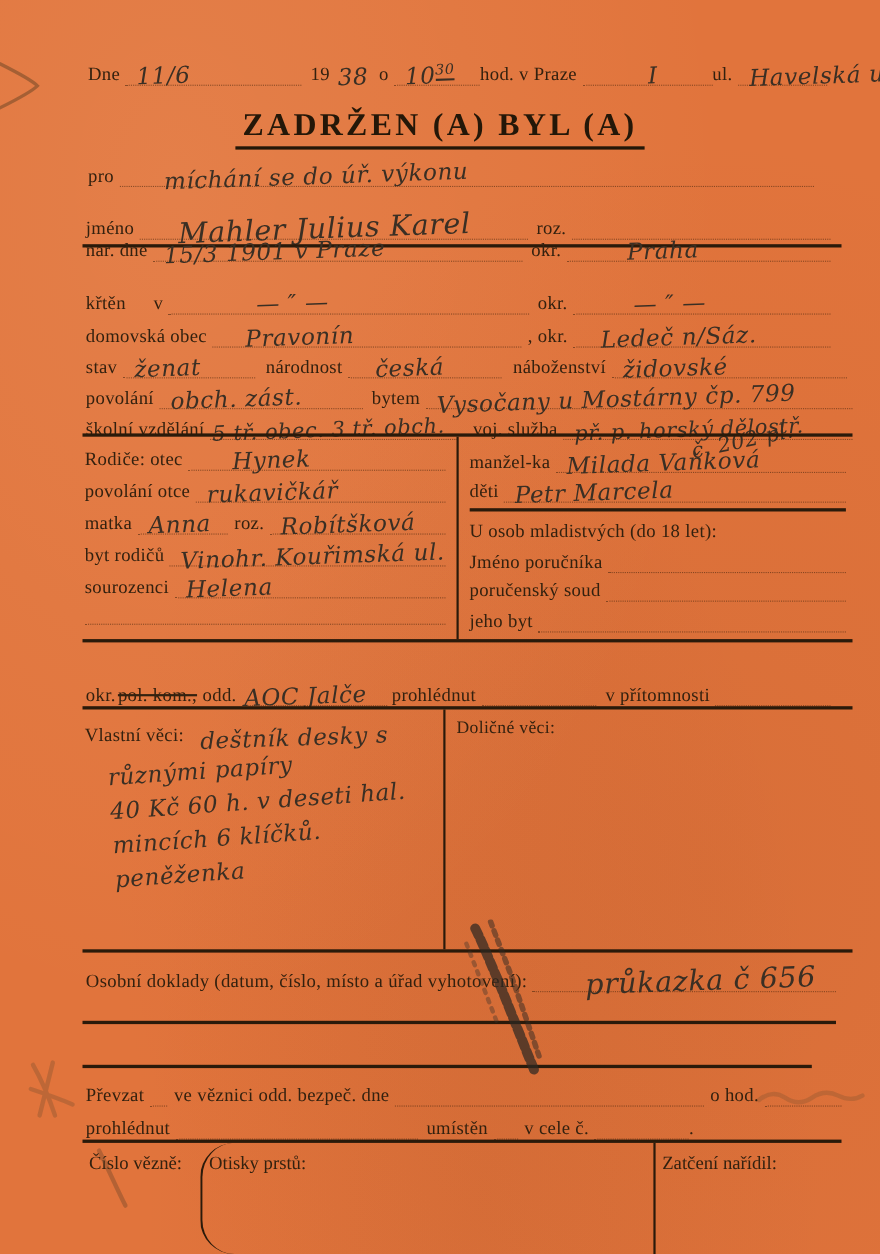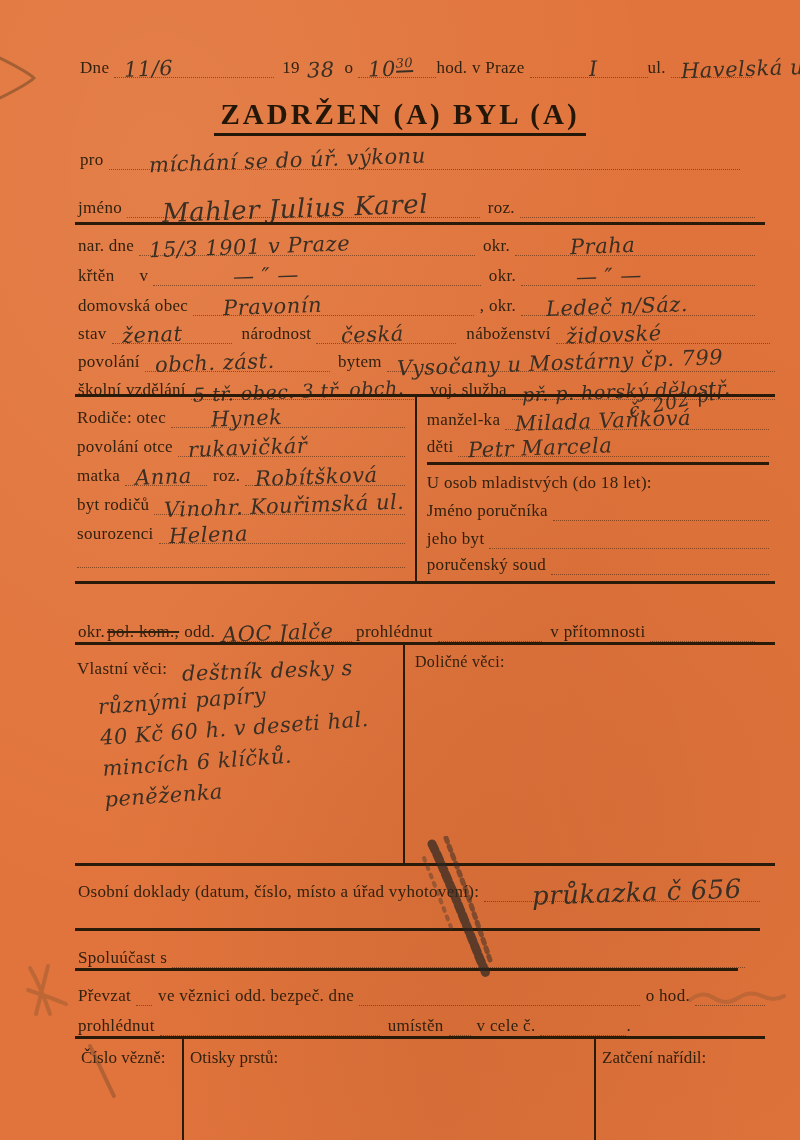--- a/index.html
+++ b/index.html
@@ -40,21 +40,21 @@
   .box-minors{border-top:3px solid #2a1a0a;margin-top:5px;padding-top:2px;}
   .plain{border-bottom:none;}
   .hand-block{margin:2px 0 0 14px;transform:rotate(-4deg);}
   .hand-block .hw{display:block;line-height:33px;transform:none;}
   .footer{
     position:absolute;top:1036px;left:75px;right:35px;bottom:0;
     display:flex;border-top:3px solid #2a1a0a;
   }
   .fcell{padding:9px 4px 0 6px;font-size:17px;}
   .fc1{flex:0 0 97px;}
-  .fc2{flex:0 0 400px;border-left:2px solid #2a1a0a;}
+  .fc2{flex:0 0 400px;border-left:2px solid #2a1a0a;border-radius:31px;}
   .fc3{flex:1;border-left:2px solid #2a1a0a;}
   .deco{position:absolute;pointer-events:none;}
   .diag{position:absolute;transform:rotate(-12deg);}
 </style>
 </head>
 <body>
 
 <div class="sheet">
 
   <div class="row" style="top:52px;left:80px;right:48px;">
@@ -92,21 +92,21 @@
   <div class="row" style="top:192px;left:78px;right:45px;text-align:center;">
     <span class="lbl">jméno</span>
     <span class="fld" style="flex:1.5;">
       <span class="hw hw-lg" style="padding-left:35px;">Mahler Julius Karel</span>
     </span>
     <span class="lbl" style="padding-left:8px;">roz.</span>
     <span class="fld"></span>
   </div>
   <div class="rule" style="top:222px;right:35px;"></div>
 
-  <div class="row" style="top:230px;left:78px;right:45px;">
+  <div class="row" style="top:212px;left:78px;right:45px;">
     <span class="lbl">nar. dne</span>
     <span class="fld" style="flex:1.4;">
       <span class="hw">15/3 1901 v Praze</span>
     </span>
     <span class="lbl" style="padding-left:8px;">okr.</span>
     <span class="fld">
       <span class="hw" style="padding-left:55px;">Praha</span>
     </span>
   </div>
 
@@ -225,26 +225,26 @@
         </span>
       </div>
       <div class="box-minors">
         <div class="frow" style="height:26px;">
           <span class="lbl plain">U osob mladistvých (do 18 let):</span>
         </div>
         <div class="frow" style="height:28px;text-align:center;">
           <span class="lbl">Jméno poručníka</span>
           <span class="fld"></span>
         </div>
+        <div class="frow" style="height:26px;">
+          <span class="lbl">poručenský soud</span>
+          <span class="fld"></span>
+        </div>
         <div class="frow" style="height:28px;">
           <span class="lbl">jeho byt</span>
-          <span class="fld"></span>
-        </div>
-        <div class="frow" style="height:26px;">
-          <span class="lbl">poručenský soud</span>
           <span class="fld"></span>
         </div>
       </div>
     </div>
   </div>
 
   <div class="row" style="top:616px;left:78px;right:45px;">
     <span class="lbl" style="padding-right:2px;">okr.</span>
     <span class="lbl struck">pol. kom.,</span>
     <span class="lbl">odd.</span>
@@ -276,24 +276,20 @@
   </div>
 
   <div class="row" style="top:870px;left:78px;right:40px;height:32px;">
     <span class="lbl">Osobní doklady (datum, číslo, místo a úřad vyhotovení):</span>
     <span class="fld">
       <span class="hw hw-lg" style="padding-left:48px;">průkazka č 656</span>
     </span>
   </div>
   <div class="rule" style="top:928px;"></div>
 
-  <div class="row" style="top:942px;left:78px;right:55px;">
-    <span class="lbl">Spoluúčast s</span>
-    <span class="fld"></span>
-  </div>
   <div class="rule" style="top:968px;right:62px;"></div>
 
   <div class="row" style="top:980px;left:78px;right:35px;">
     <span class="lbl">Převzat</span>
     <span class="fld" style="flex:0 0 16px;"></span>
     <span class="lbl" style="padding-left:6px;">ve věznici odd. bezpeč. dne</span>
     <span class="fld"></span>
     <span class="lbl" style="padding-left:6px;">o hod.</span>
     <span class="fld" style="flex:0 0 70px;"></span>
   </div>

